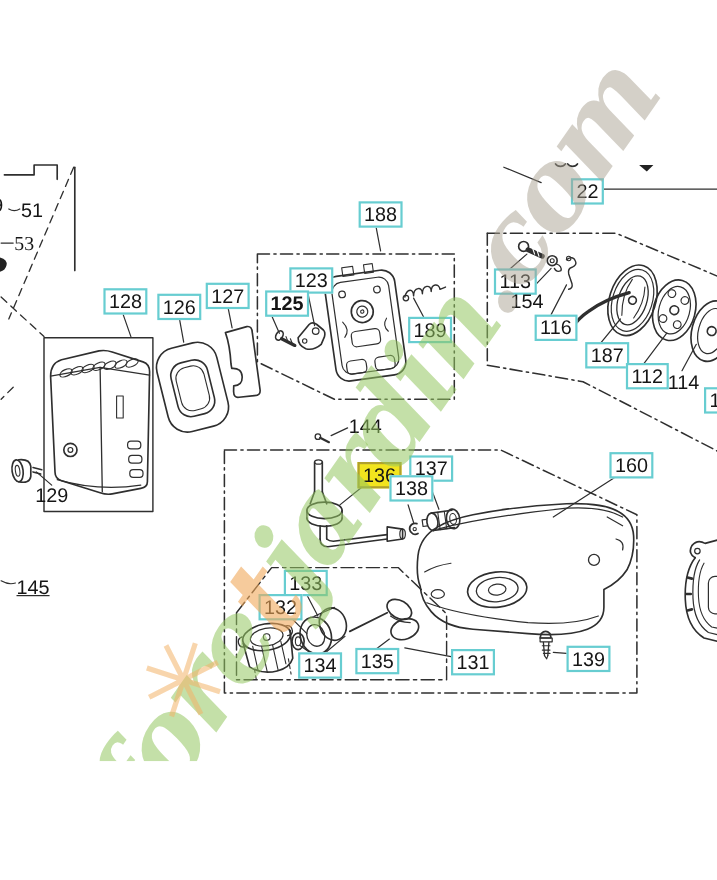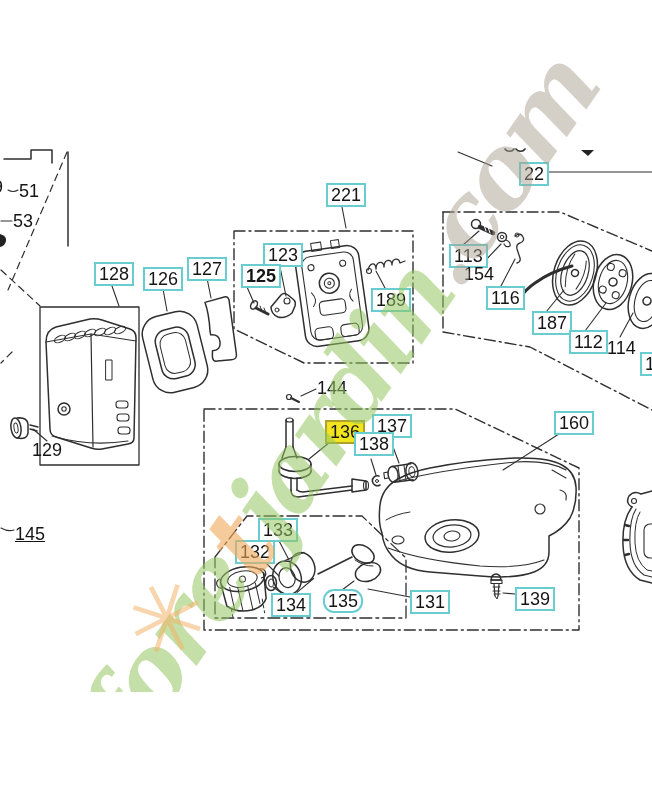--- a/index.html
+++ b/index.html
@@ -290,23 +290,23 @@
         <path d="M262 559 L279 576"></path>
         <path d="M283 594 L273 587"></path>
         <path d="M342 590 L354 581"></path>
         <path d="M410 597 L368 589"></path>
         <path d="M515 594 L503 593"></path>
       </g>
     </g>
   </svg>
 
   <div class="lbl plain" style="left:19px;top:181px;">51</div>
-  <div class="lbl plain" style="left:13px;top:211px;">53</div>
+  <div class="lbl plain" style="left:13px;top:211px;font-family:Liberation Serif, serif;">53</div>
   <div class="lbl plain" style="left:-7px;top:177px;">9</div>
-  <div class="lbl box" style="left:326px;top:183px;">221</div>
+  <div class="lbl box" style="left:326px;top:183px;">188</div>
   <div class="lbl box" style="left:263px;top:243px;">123</div>
   <div class="lbl box" style="left:241px;top:264px;font-weight:bold;">125</div>
   <div class="lbl box" style="left:371px;top:288px;">189</div>
   <div class="lbl box" style="left:94px;top:262px;">128</div>
   <div class="lbl box" style="left:143px;top:267px;">126</div>
   <div class="lbl box" style="left:187px;top:235px;margin-top:22px;">127</div>
   <div class="lbl plain" style="left:32px;top:440px;">129</div>
   <div class="lbl box" style="left:519px;top:162px;text-align:center;">22</div>
   <div class="lbl box" style="left:449px;top:244px;">113</div>
   <div class="lbl plain" style="left:464px;top:264px;">154</div>
@@ -317,21 +317,21 @@
   <div class="lbl box" style="left:640px;top:352px;">11</div>
   <div class="lbl box" style="left:554px;top:411px;">160</div>
   <div class="lbl plain" style="left:317px;top:378px;">144</div>
   <div class="lbl hl" style="left:312px;top:420px;margin-left:13px;">136</div>
   <div class="lbl box" style="left:372px;top:414px;">137</div>
   <div class="lbl box" style="left:354px;top:432px;">138</div>
   <div class="lbl plain" style="left:15px;top:524px;text-decoration:underline;">145</div>
   <div class="lbl box" style="left:258px;top:518px;">133</div>
   <div class="lbl box" style="left:235px;top:540px;">132</div>
   <div class="lbl box" style="left:271px;top:593px;">134</div>
-  <div class="lbl box" style="left:323px;top:589px;border-radius:11px;">135</div>
+  <div class="lbl box" style="left:323px;top:589px;">135</div>
   <div class="lbl box" style="left:410px;top:590px;">131</div>
   <div class="lbl box" style="left:515px;top:587px;">139</div>
 
   <div class="watermark">
     <span class="wm-green">fore</span>
       <span class="wm-orange">t</span>
       <span class="wm-green">jardin</span>
       <span class="wm-gray">.com</span>
   </div>
   <div class="wm-star">✳</div>

